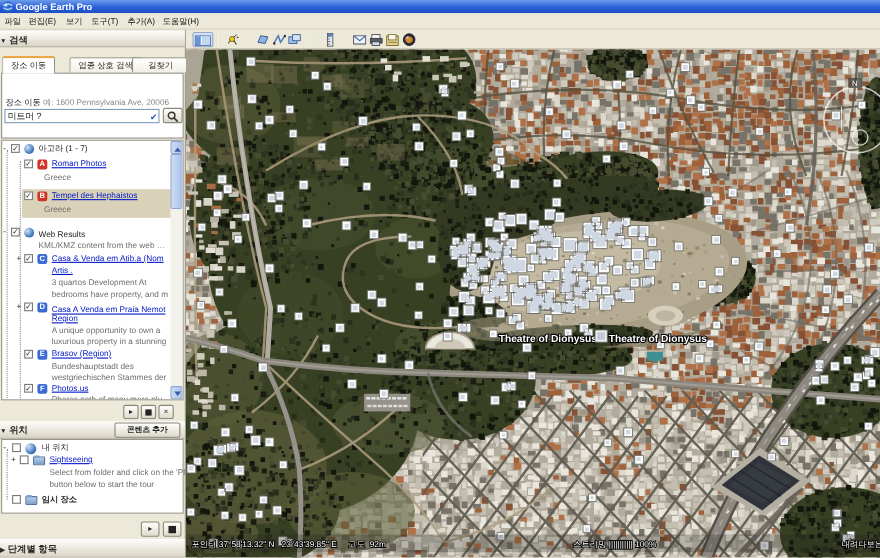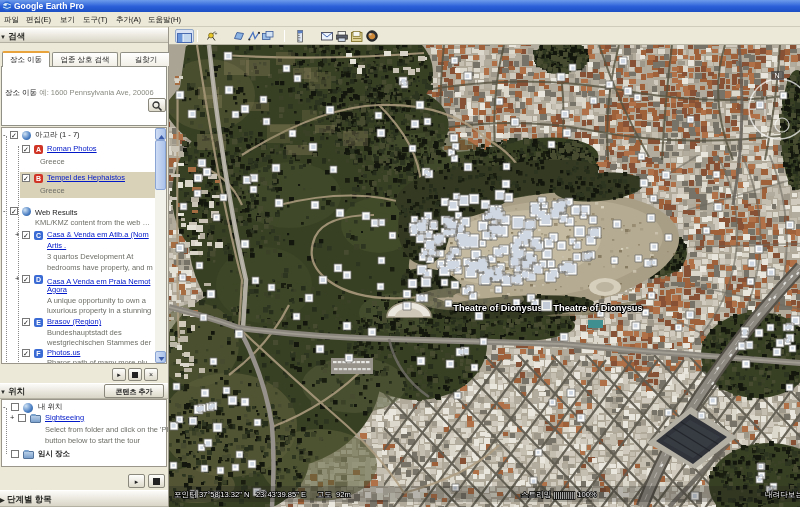--- a/index.html
+++ b/index.html
@@ -37,24 +37,25 @@
       <b style="left:4px">파일</b>
       <b style="left:26px">편집(E)</b>
       <b style="left:60px">보기</b>
       <b style="left:83px">도구(T)</b>
       <b style="left:116px">추가(A)</b>
       <b style="left:148px">도움말(H)</b>
     </div>
 <div class="abs" style="left:0;top:27px;width:169px;height:480px;background:#ece9d8;border-right:1px solid #9a968a">
       <div class="hdr abs" style="left:0;top:1px;width:168px;height:15px;line-height:14px"><span style="font-size:6px">▼</span>&nbsp;검색</div>
       <div class="tab" style="left:2px;top:24px;width:48px;line-height:13px;background:#fff;border-top:2px solid #e8a33d;z-index:3;height:16px">장소 이동</div>
-      <div class="tab" style="left:52px;top:25px;width:66px;line-height:13px">업종 상호 검색</div>
+      <div class="tab" style="left:63px;top:25px;width:66px;line-height:13px">업종 상호 검색</div>
       <div class="tab" style="left:120px;top:25px;width:52px;line-height:13px">길찾기</div>
       <div class="white abs" style="left:1px;top:39px;width:166px;height:60px;border-color:#919087">
         <div class="abs" style="left:3px;top:21px;font-size:7.5px;white-space:nowrap"><span style="color:#222">장소 이동</span> <span style="color:#8a8a82">예:&nbsp;1600 Pennsylvania Ave, 20006</span></div>
+        <div class="abs" style="left:2px;top:32px;width:141px;height:13px;background:#fff;border:1px solid #7f9db9;font-size:8px;line-height:12px;color:#111;padding-left:2px">미트머 ?<span style="position:absolute;right:1px;top:1px;color:#2a52c8;font-size:8px">✔</span></div>
         <div class="btn" style="left:146px;top:31px;width:18px;height:14px"><svg width="12" height="11" style="margin-top:1px">
             <circle cx="5" cy="5" r="3" fill="none" stroke="#333" stroke-width="1.3"></circle>
             <line x1="7.5" y1="7.5" x2="10.5" y2="10.5" stroke="#333" stroke-width="1.6"></line>
           </svg></div>
       </div>
       <div class="white abs" style="left:1px;top:100px;width:166px;height:237px;overflow:hidden">
         <div class="row dark" style="left:1px;top:2px">-</div>
         <span class="cb" style="left:8px;top:3px">✓</span>
         <span class="glb" style="left:20px;top:3px"></span>
         <div class="row dark" style="left:33px;top:2px">아고라 (1 - 7)</div>
@@ -76,21 +77,21 @@
         <span class="cb" style="left:20px;top:103px">✓</span>
         <span class="lt" style="left:32px;top:103px;background:#3a6ad4">C</span>
         <div class="row link" style="left:45px;top:102px">Casa &amp; Venda em Atib.a (Nom</div>
         <div class="row link" style="left:45px;top:113px">Artis .</div>
         <div class="row gray" style="left:45px;top:124px">3 quartos Development At</div>
         <div class="row gray" style="left:45px;top:135px">bedrooms have property, and m</div>
         <div class="row dark" style="left:13px;top:146px">+</div>
         <span class="cb" style="left:20px;top:147px">✓</span>
         <span class="lt" style="left:32px;top:147px;background:#3a6ad4">D</span>
         <div class="row link" style="left:45px;top:149px">Casa A Venda em Praia Nemot</div>
-        <div class="row link" style="left:45px;top:157px">Agora</div>
+        <div class="row link" style="left:45px;top:157px">Region</div>
         <div class="row gray" style="left:45px;top:168px">A unique opportunity to own a</div>
         <div class="row gray" style="left:45px;top:178px">luxurious property in a stunning</div>
         <span class="cb" style="left:20px;top:190px">✓</span>
         <span class="lt" style="left:32px;top:190px;background:#3a6ad4">E</span>
         <div class="row link" style="left:45px;top:189px">Brasov (Region)</div>
         <div class="row gray" style="left:45px;top:200px">Bundeshauptstadt des</div>
         <div class="row gray" style="left:45px;top:210px">westgriechischen Stammes der</div>
         <span class="cb" style="left:20px;top:221px">✓</span>
         <span class="lt" style="left:32px;top:221px;background:#3a6ad4">F</span>
         <div class="row link" style="left:45px;top:220px">Photos.us</div>

